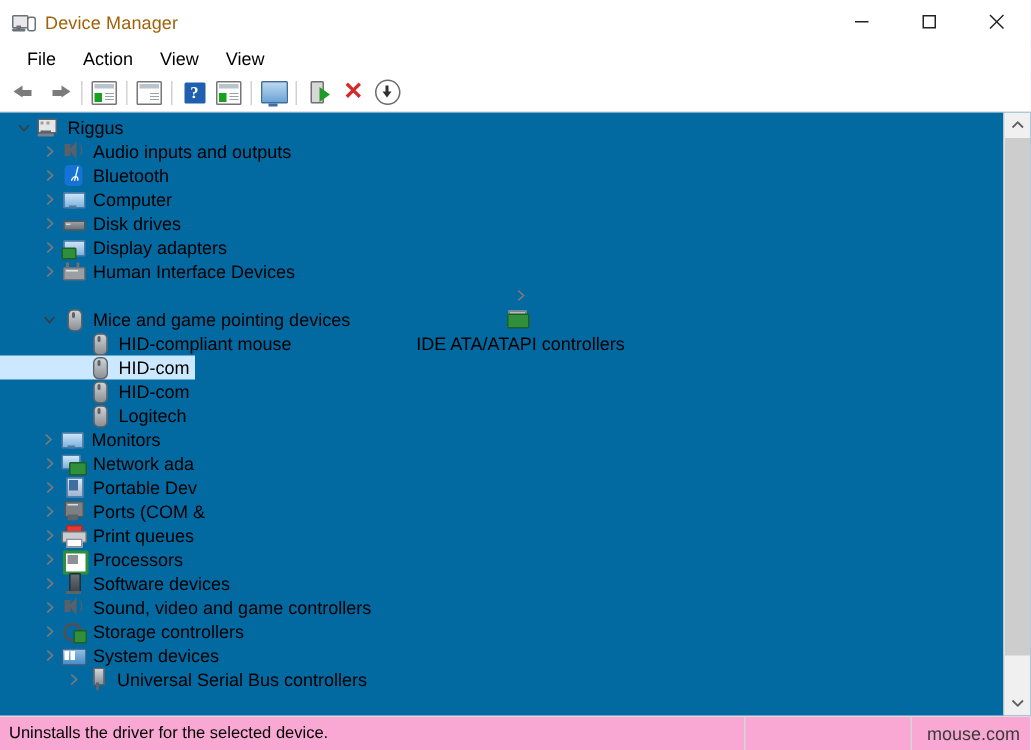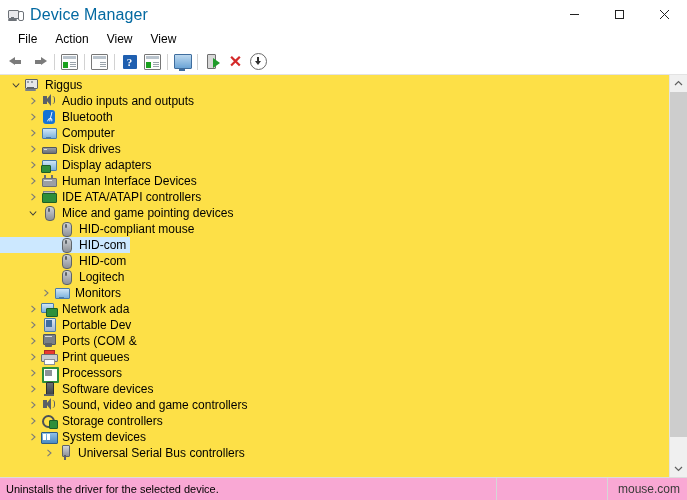--- a/index.html
+++ b/index.html
@@ -57,22 +57,22 @@
     border-radius: 1px;
   }
   .ti-plug {
     position: absolute; left: 11px; top: 4px;
     width: 4px; height: 8px;
     border: 1px solid #6d7278;
     border-radius: 2px;
     background: #fff;
   }
   .titlebar-text {
-    font-size: 16px;
-    color: #0369a1;
+    font-size: 12px;
+    color: #a16207;
     letter-spacing: 0.1px;
     flex: 0 0 auto;
   }
   .titlebar-spacer { flex: 1 1 auto; }
   .winbtns { display: flex; height: 29px; flex: 0 0 auto; }
   .winbtn {
     width: 45px; height: 29px;
     display: flex; align-items: center; justify-content: center;
     color: #222;
   }
@@ -213,21 +213,21 @@
     border-left: 3.5px solid transparent;
     border-right: 3.5px solid transparent;
     border-top: 4px solid #303030;
   }
 
   
   .content {
     flex: 1 1 auto;
     position: relative;
     display: flex;
-    background: #fde047;
+    background: #0369a1;
     overflow: hidden;
   }
   .treepane {
     flex: 1 1 auto;
     position: relative;
     overflow: hidden;
     padding-top: 2px;
   }
   .row {
     height: 16px;
@@ -593,21 +593,21 @@
             </svg>
           </span>
           <span class="ico">
             <i class="i-hid2"></i>
             <i class="i-hid3"></i>
             <i class="i-hid"></i>
             <i class="i-hid4"></i>
           </span>
           <span class="lbl">Human Interface Devices</span>
         </div>
-        <div class="row" style="padding-left: 25px;">
+        <div class="row" style="padding-left: 25px; flex-direction: column;">
           <span class="chev">
             <svg width="8" height="8" viewBox="0 0 8 8">
               <polyline points="2.5,0.8 6,4 2.5,7.2" fill="none" stroke="#7a7a7a" stroke-width="1.1"></polyline>
             </svg>
           </span>
           <span class="ico">
             <i class="i-ide2"></i>
             <i class="i-ide"></i>
           </span>
           <span class="lbl">IDE ATA/ATAPI controllers</span>
@@ -650,21 +650,21 @@
           <span class="lbl">HID-com</span>
         </div>
         <div class="row" style="padding-left: 42px;">
           <span class="chev"></span>
           <span class="ico">
             <i class="i-ms"></i>
             <i class="i-ms2"></i>
           </span>
           <span class="lbl">Logitech</span>
         </div>
-        <div class="row" style="padding-left: 38px;">
+        <div class="row" style="padding-left: 24px;">
           <span class="chev">
             <svg width="8" height="8" viewBox="0 0 8 8">
               <polyline points="2.5,0.8 6,4 2.5,7.2" fill="none" stroke="#7a7a7a" stroke-width="1.1"></polyline>
             </svg>
           </span>
           <span class="ico">
             <i class="i-mon"></i>
             <i class="i-mon2"></i>
           </span>
           <span class="lbl">Monitors</span>

